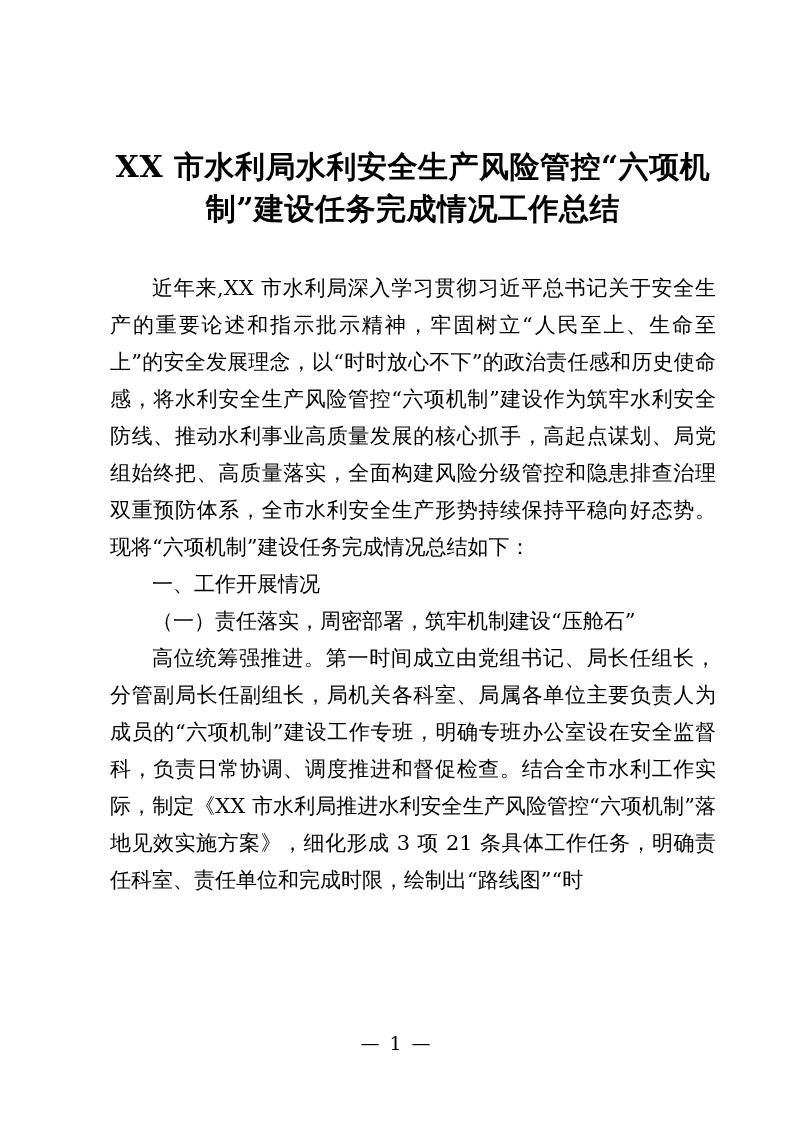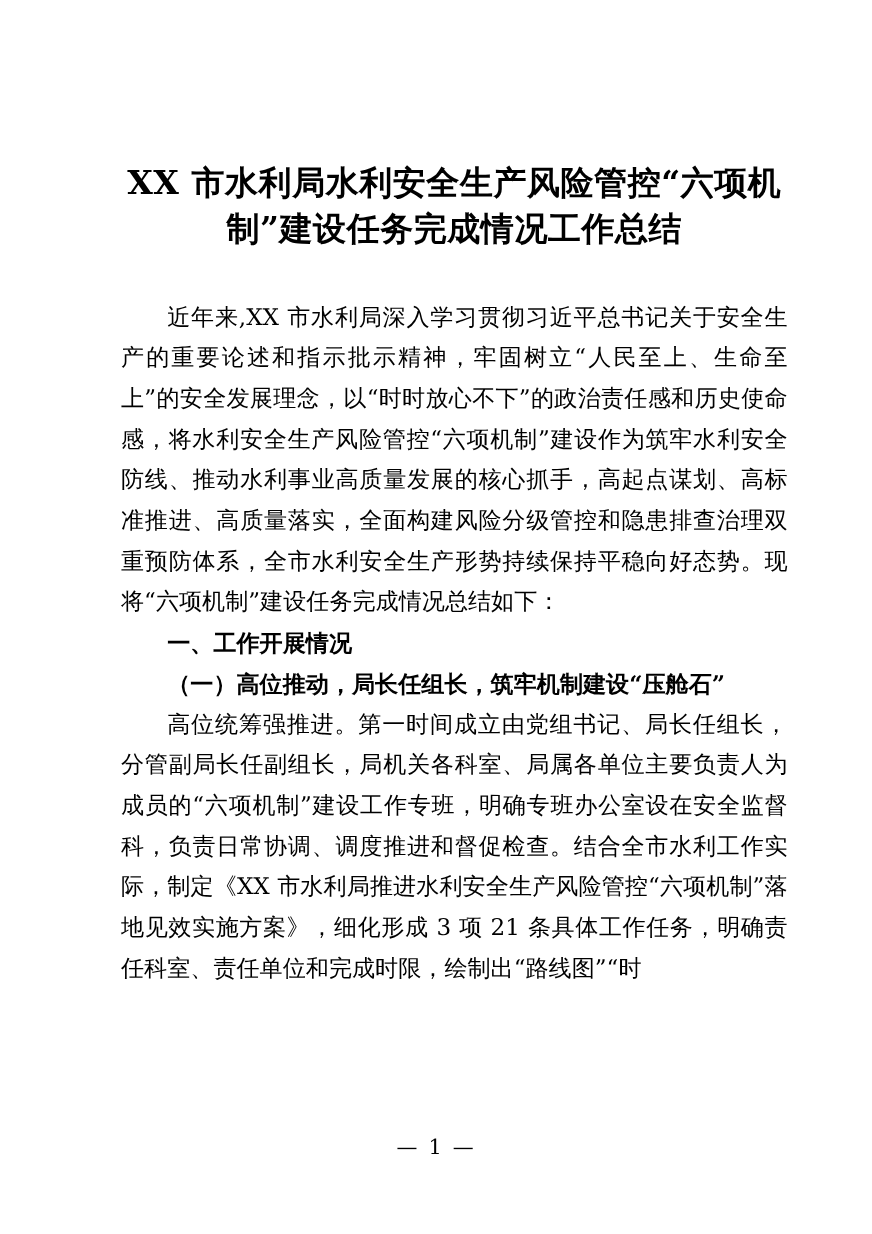--- a/index.html
+++ b/index.html
@@ -28,38 +28,38 @@
       letter-spacing: 0.5px;
       margin-bottom: 40px;
     }
     .para, .h1, .h2 {
       font-size: 21px;
       line-height: 37px;
       text-align: justify;
       text-indent: 2em;
       word-break: break-all;
     }
-    .h1, .h2 { font-weight: bold; text-align: left; }
+    .h1, .h2 { font-weight: normal; text-align: left; }
     .footer {
       position: absolute;
       top: 1031px;
       left: 0;
       width: 100%;
       text-align: center;
       font-size: 19px;
       line-height: 24px;
       letter-spacing: 2px;
       color: #000000;
     }
   </style>
 </head>
 <body>
 
 <div class="page">
   <div class="content">
     <div class="doc-title">XX 市水利局水利安全生产风险管控“六项机制”建设任务完成情况工作总结</div>
-    <p class="para">近年来,XX 市水利局深入学习贯彻习近平总书记关于安全生产的重要论述和指示批示精神，牢固树立“人民至上、生命至上”的安全发展理念，以“时时放心不下”的政治责任感和历史使命感，将水利安全生产风险管控“六项机制”建设作为筑牢水利安全防线、推动水利事业高质量发展的核心抓手，高起点谋划、高标准推进、高质量落实，全面构建风险分级管控和隐患排查治理双重预防体系，全市水利安全生产形势持续保持平稳向好态势。现将“六项机制”建设任务完成情况总结如下：</p>
+    <p class="para">近年来,XX 市水利局深入学习贯彻习近平总书记关于安全生产的重要论述和指示批示精神，牢固树立“人民至上、生命至上”的安全发展理念，以“时时放心不下”的政治责任感和历史使命感，将水利安全生产风险管控“六项机制”建设作为筑牢水利安全防线、推动水利事业高质量发展的核心抓手，高起点谋划、局党组始终把、高质量落实，全面构建风险分级管控和隐患排查治理双重预防体系，全市水利安全生产形势持续保持平稳向好态势。现将“六项机制”建设任务完成情况总结如下：</p>
     <p class="h1">一、工作开展情况</p>
-    <p class="h2">（一）高位推动，局长任组长，筑牢机制建设“压舱石”</p>
+    <p class="h2">（一）责任落实，周密部署，筑牢机制建设“压舱石”</p>
     <p class="para">高位统筹强推进。第一时间成立由党组书记、局长任组长，分管副局长任副组长，局机关各科室、局属各单位主要负责人为成员的“六项机制”建设工作专班，明确专班办公室设在安全监督科，负责日常协调、调度推进和督促检查。结合全市水利工作实际，制定《XX 市水利局推进水利安全生产风险管控“六项机制”落地见效实施方案》，细化形成 3 项 21 条具体工作任务，明确责任科室、责任单位和完成时限，绘制出“路线图”“时</p>
   </div>
   <div class="footer">— 1 —</div>
 </div>
 
 </body></html>

